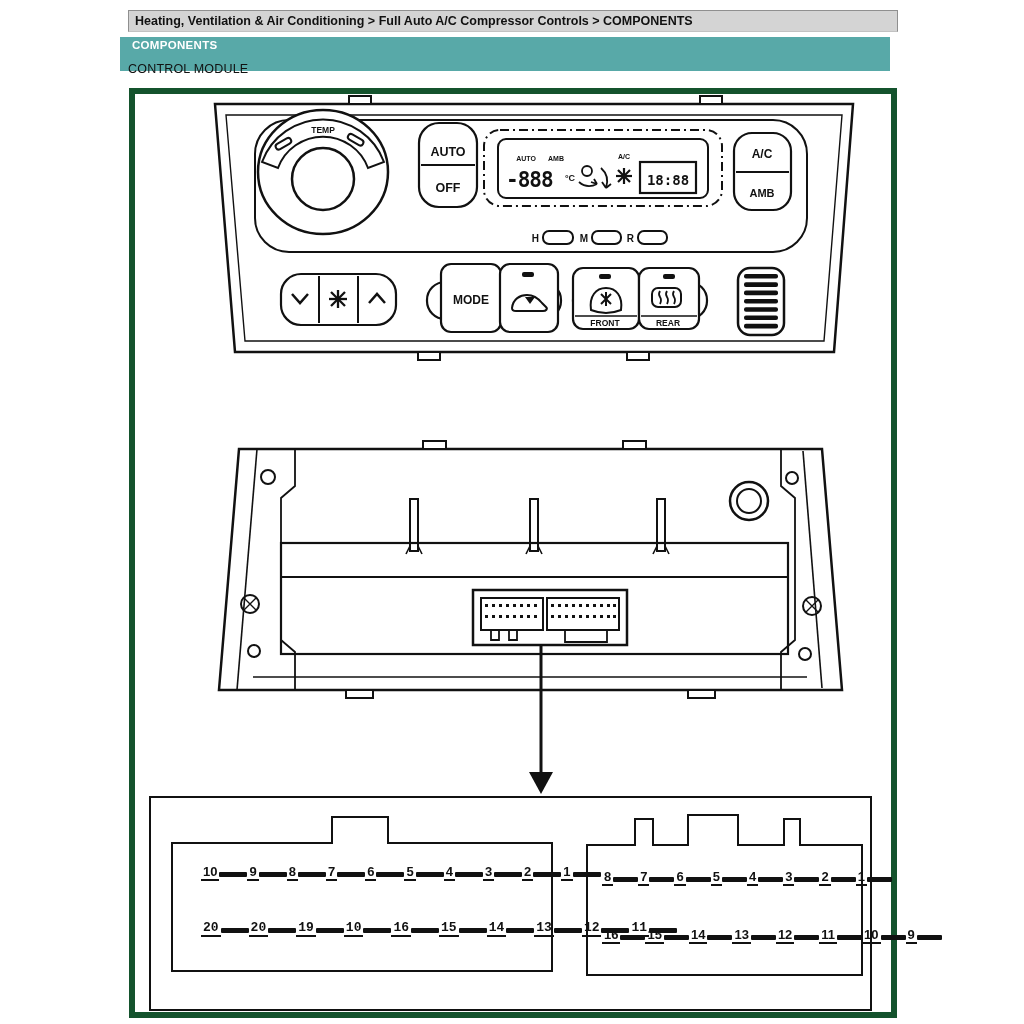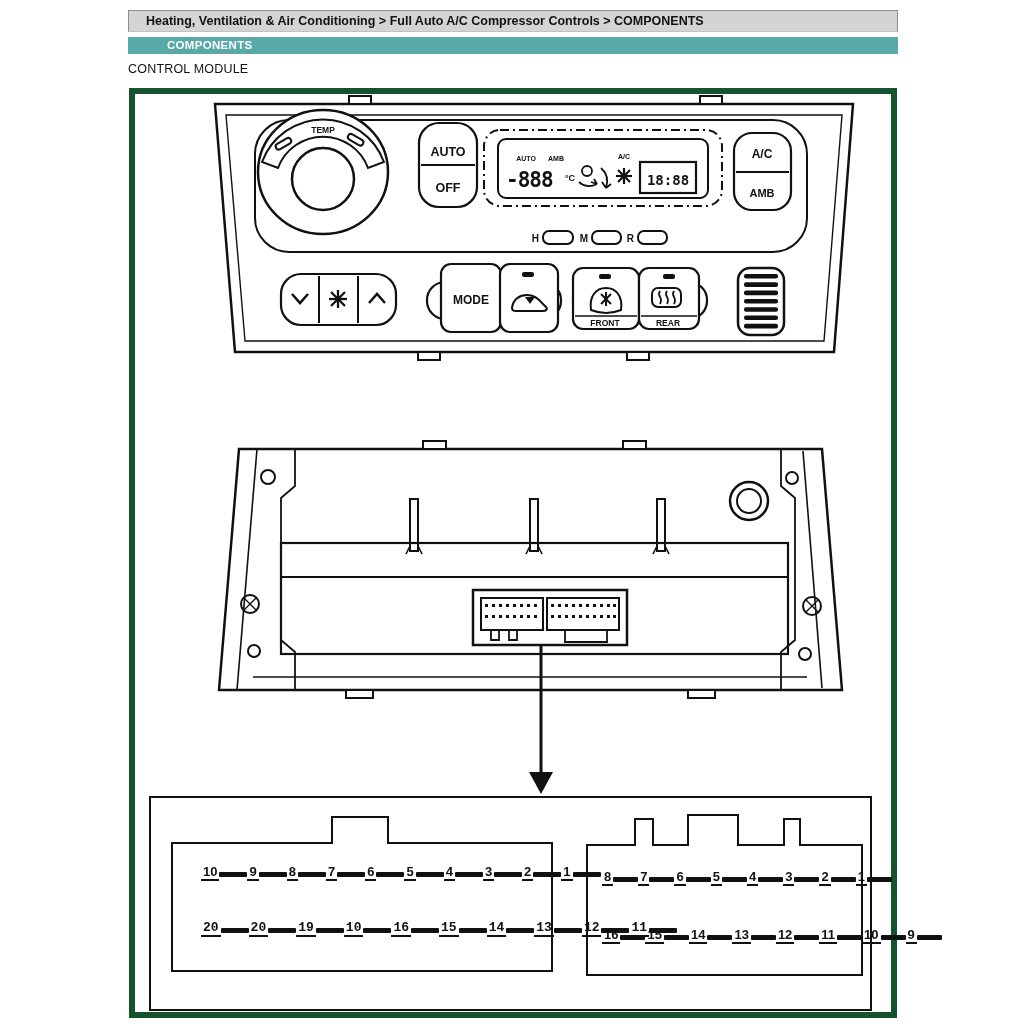--- a/index.html
+++ b/index.html
@@ -1,21 +1,21 @@
 <!DOCTYPE html>
 <html><head>
 <meta charset="utf-8">
 <style>
   html,body{margin:0;padding:0;background:#ffffff;}
   body{width:1024px;height:1024px;position:relative;font-family:"Liberation Sans",sans-serif;color:#111;}
   .crumb-bar{position:absolute;left:128px;top:10px;width:770px;height:22px;background:#d4d4d4;
     border:1px solid #8f8f8f;border-bottom-color:#c2c2c2;box-sizing:border-box;
-    line-height:20px;font-size:12.5px;font-weight:bold;padding-left:17px;white-space:nowrap;overflow:hidden;}
-  .teal-bar{position:absolute;left:128px;top:37px;width:770px;height:17px;background:#58a9a8;
-    color:#fff;font-size:11.5px;font-weight:bold;line-height:17px;padding-left:39px;box-sizing:border-box;letter-spacing:.3px;}
+    line-height:20px;font-size:12.5px;font-weight:bold;padding-left:6px;white-space:nowrap;overflow:hidden;}
+  .teal-bar{position:absolute;left:120px;top:37px;width:770px;height:34px;background:#58a9a8;
+    color:#fff;font-size:11.5px;font-weight:bold;line-height:17px;padding-left:12px;box-sizing:border-box;letter-spacing:.3px;}
   .sub-title{position:absolute;left:128px;top:62px;font-size:12.5px;font-weight:normal;letter-spacing:.2px;}
   .figure{position:absolute;left:129px;top:88px;width:768px;height:930px;border:6px solid #14532d;box-sizing:border-box;background:#fff;}
   .figure svg{position:absolute;left:0;}
   svg text{font-family:"Liberation Sans",sans-serif;font-weight:bold;fill:#111;}
   svg .mono{font-family:"DejaVu Sans Mono",monospace;}
   
   .housing{position:absolute;left:14px;top:702px;width:723px;height:215px;border:2px solid #111;box-sizing:border-box;z-index:1;background:#fff;}
   .conn{position:absolute;border:2px solid #111;box-sizing:border-box;background:#fff;z-index:2;}
   .conn-left{left:36px;top:748px;width:382px;height:130px;}
   .conn-right{left:451px;top:750px;width:277px;height:132px;}

